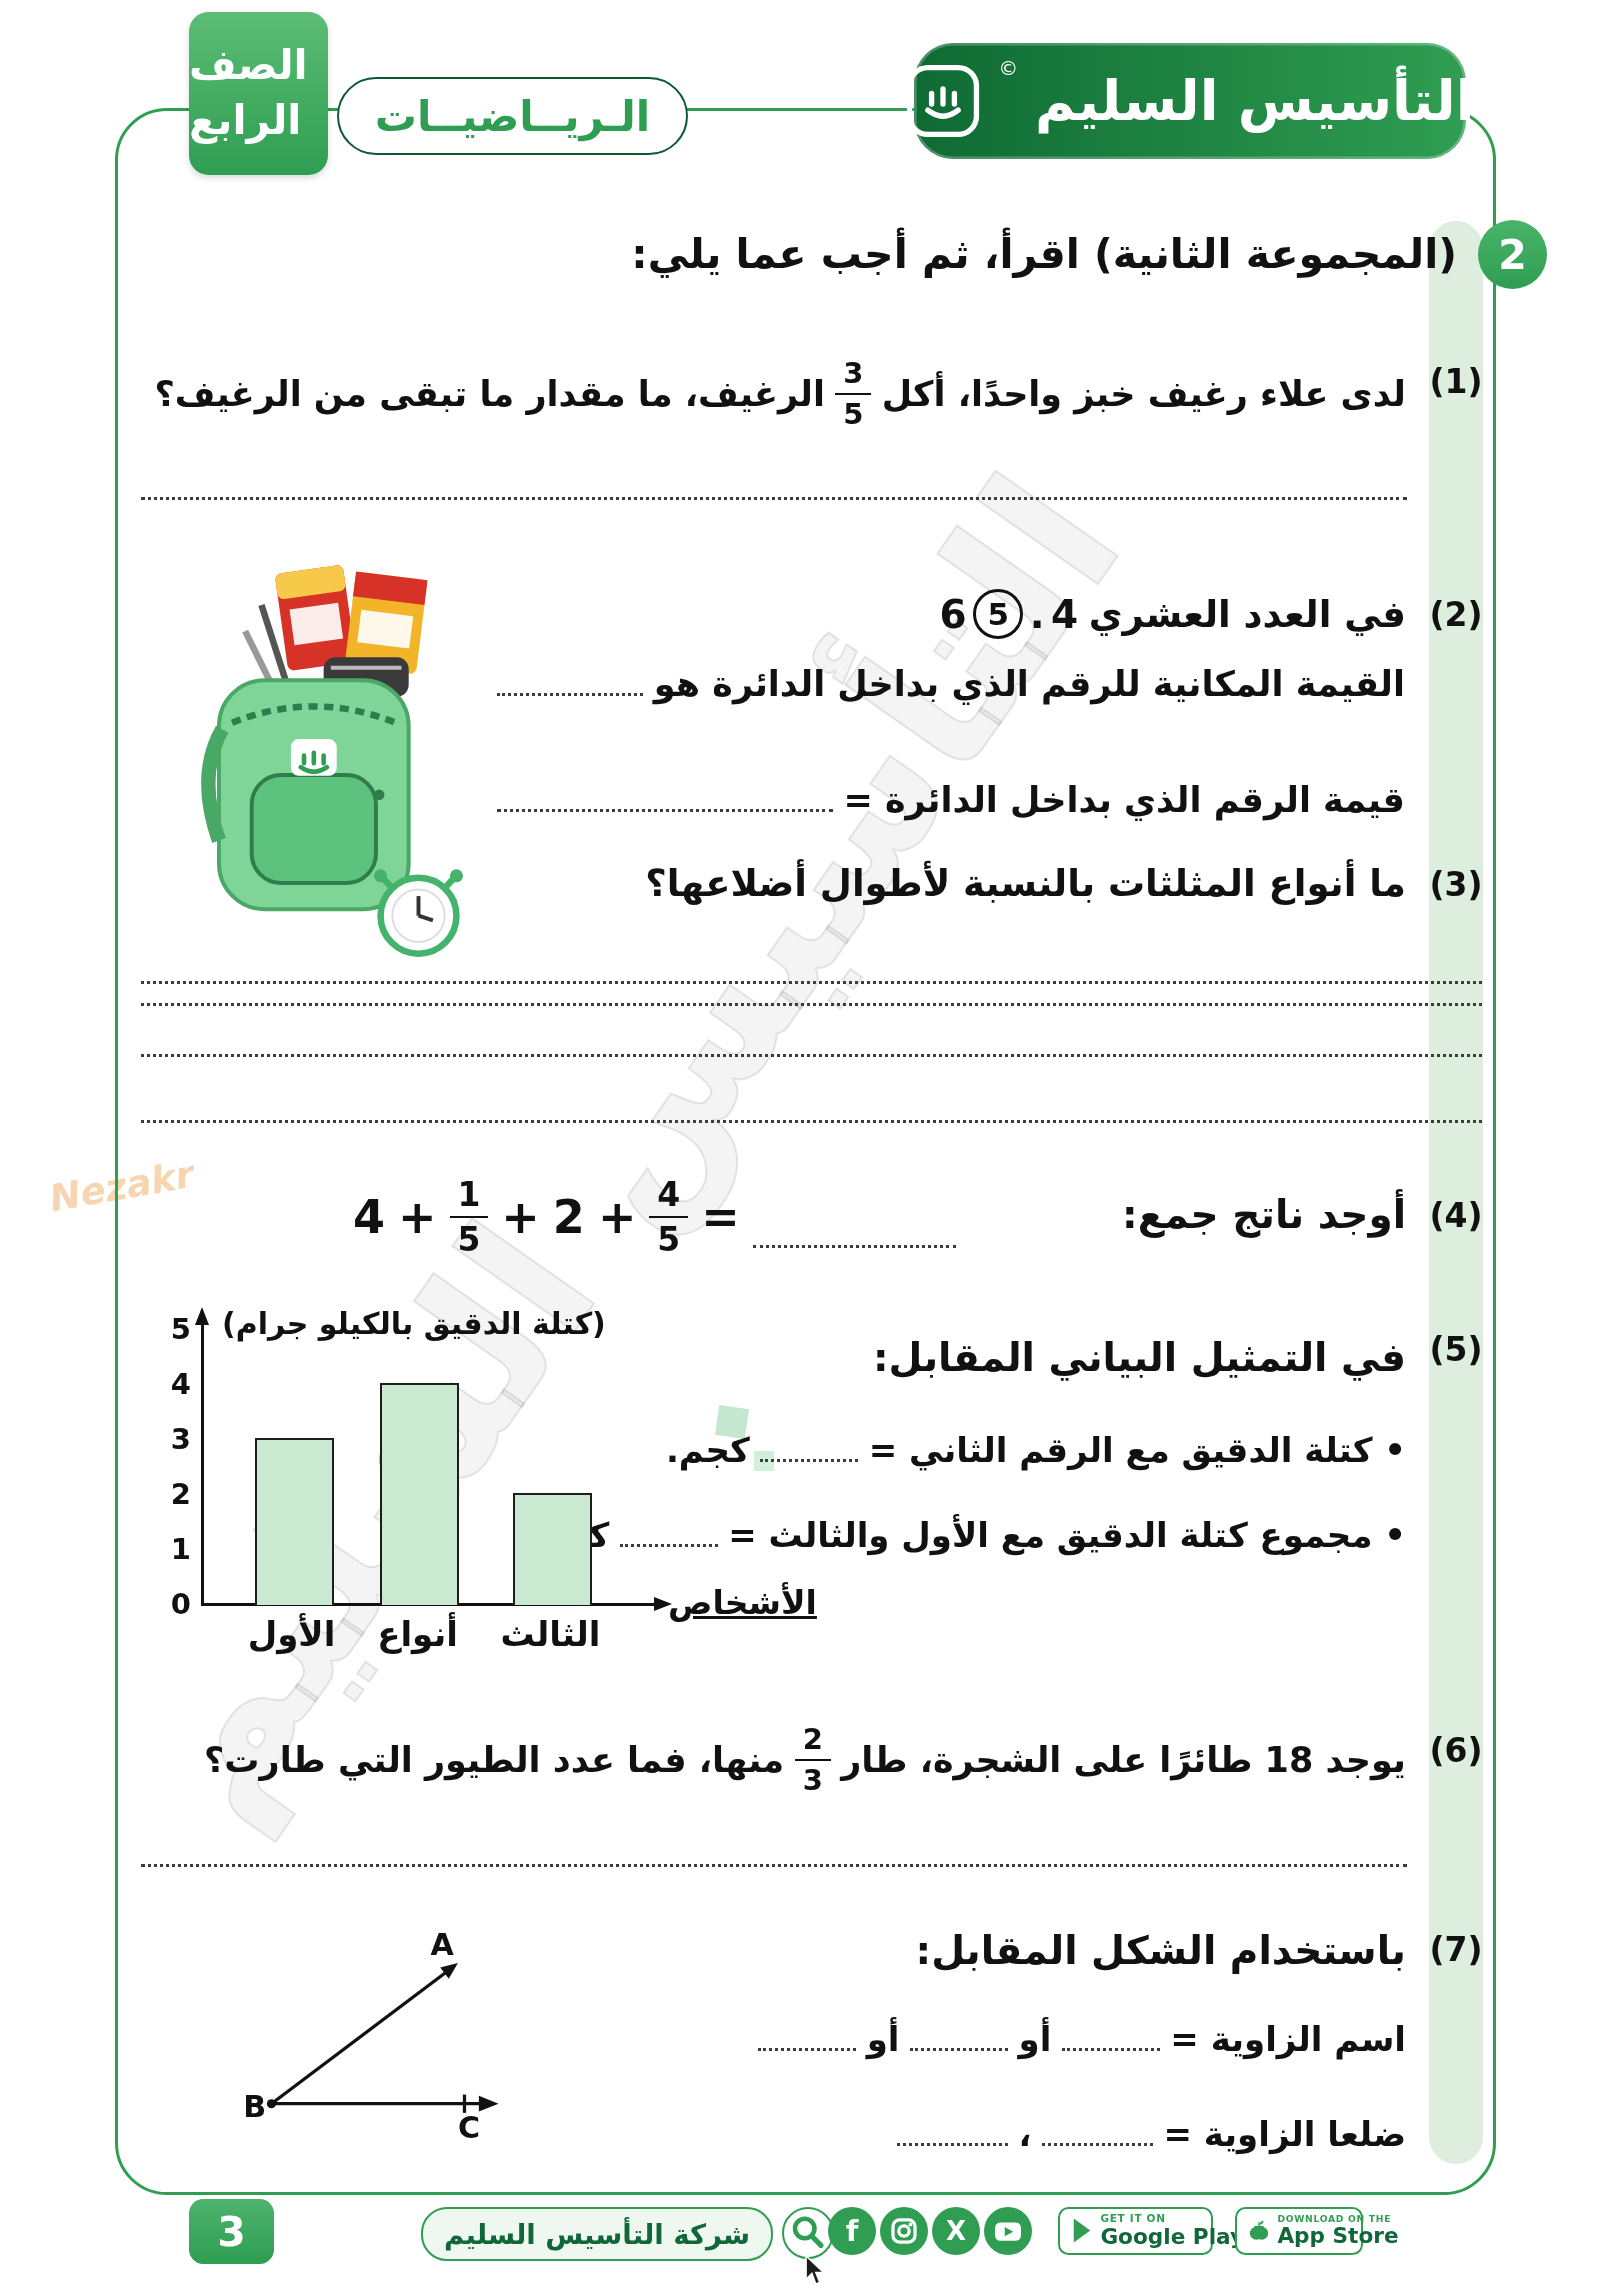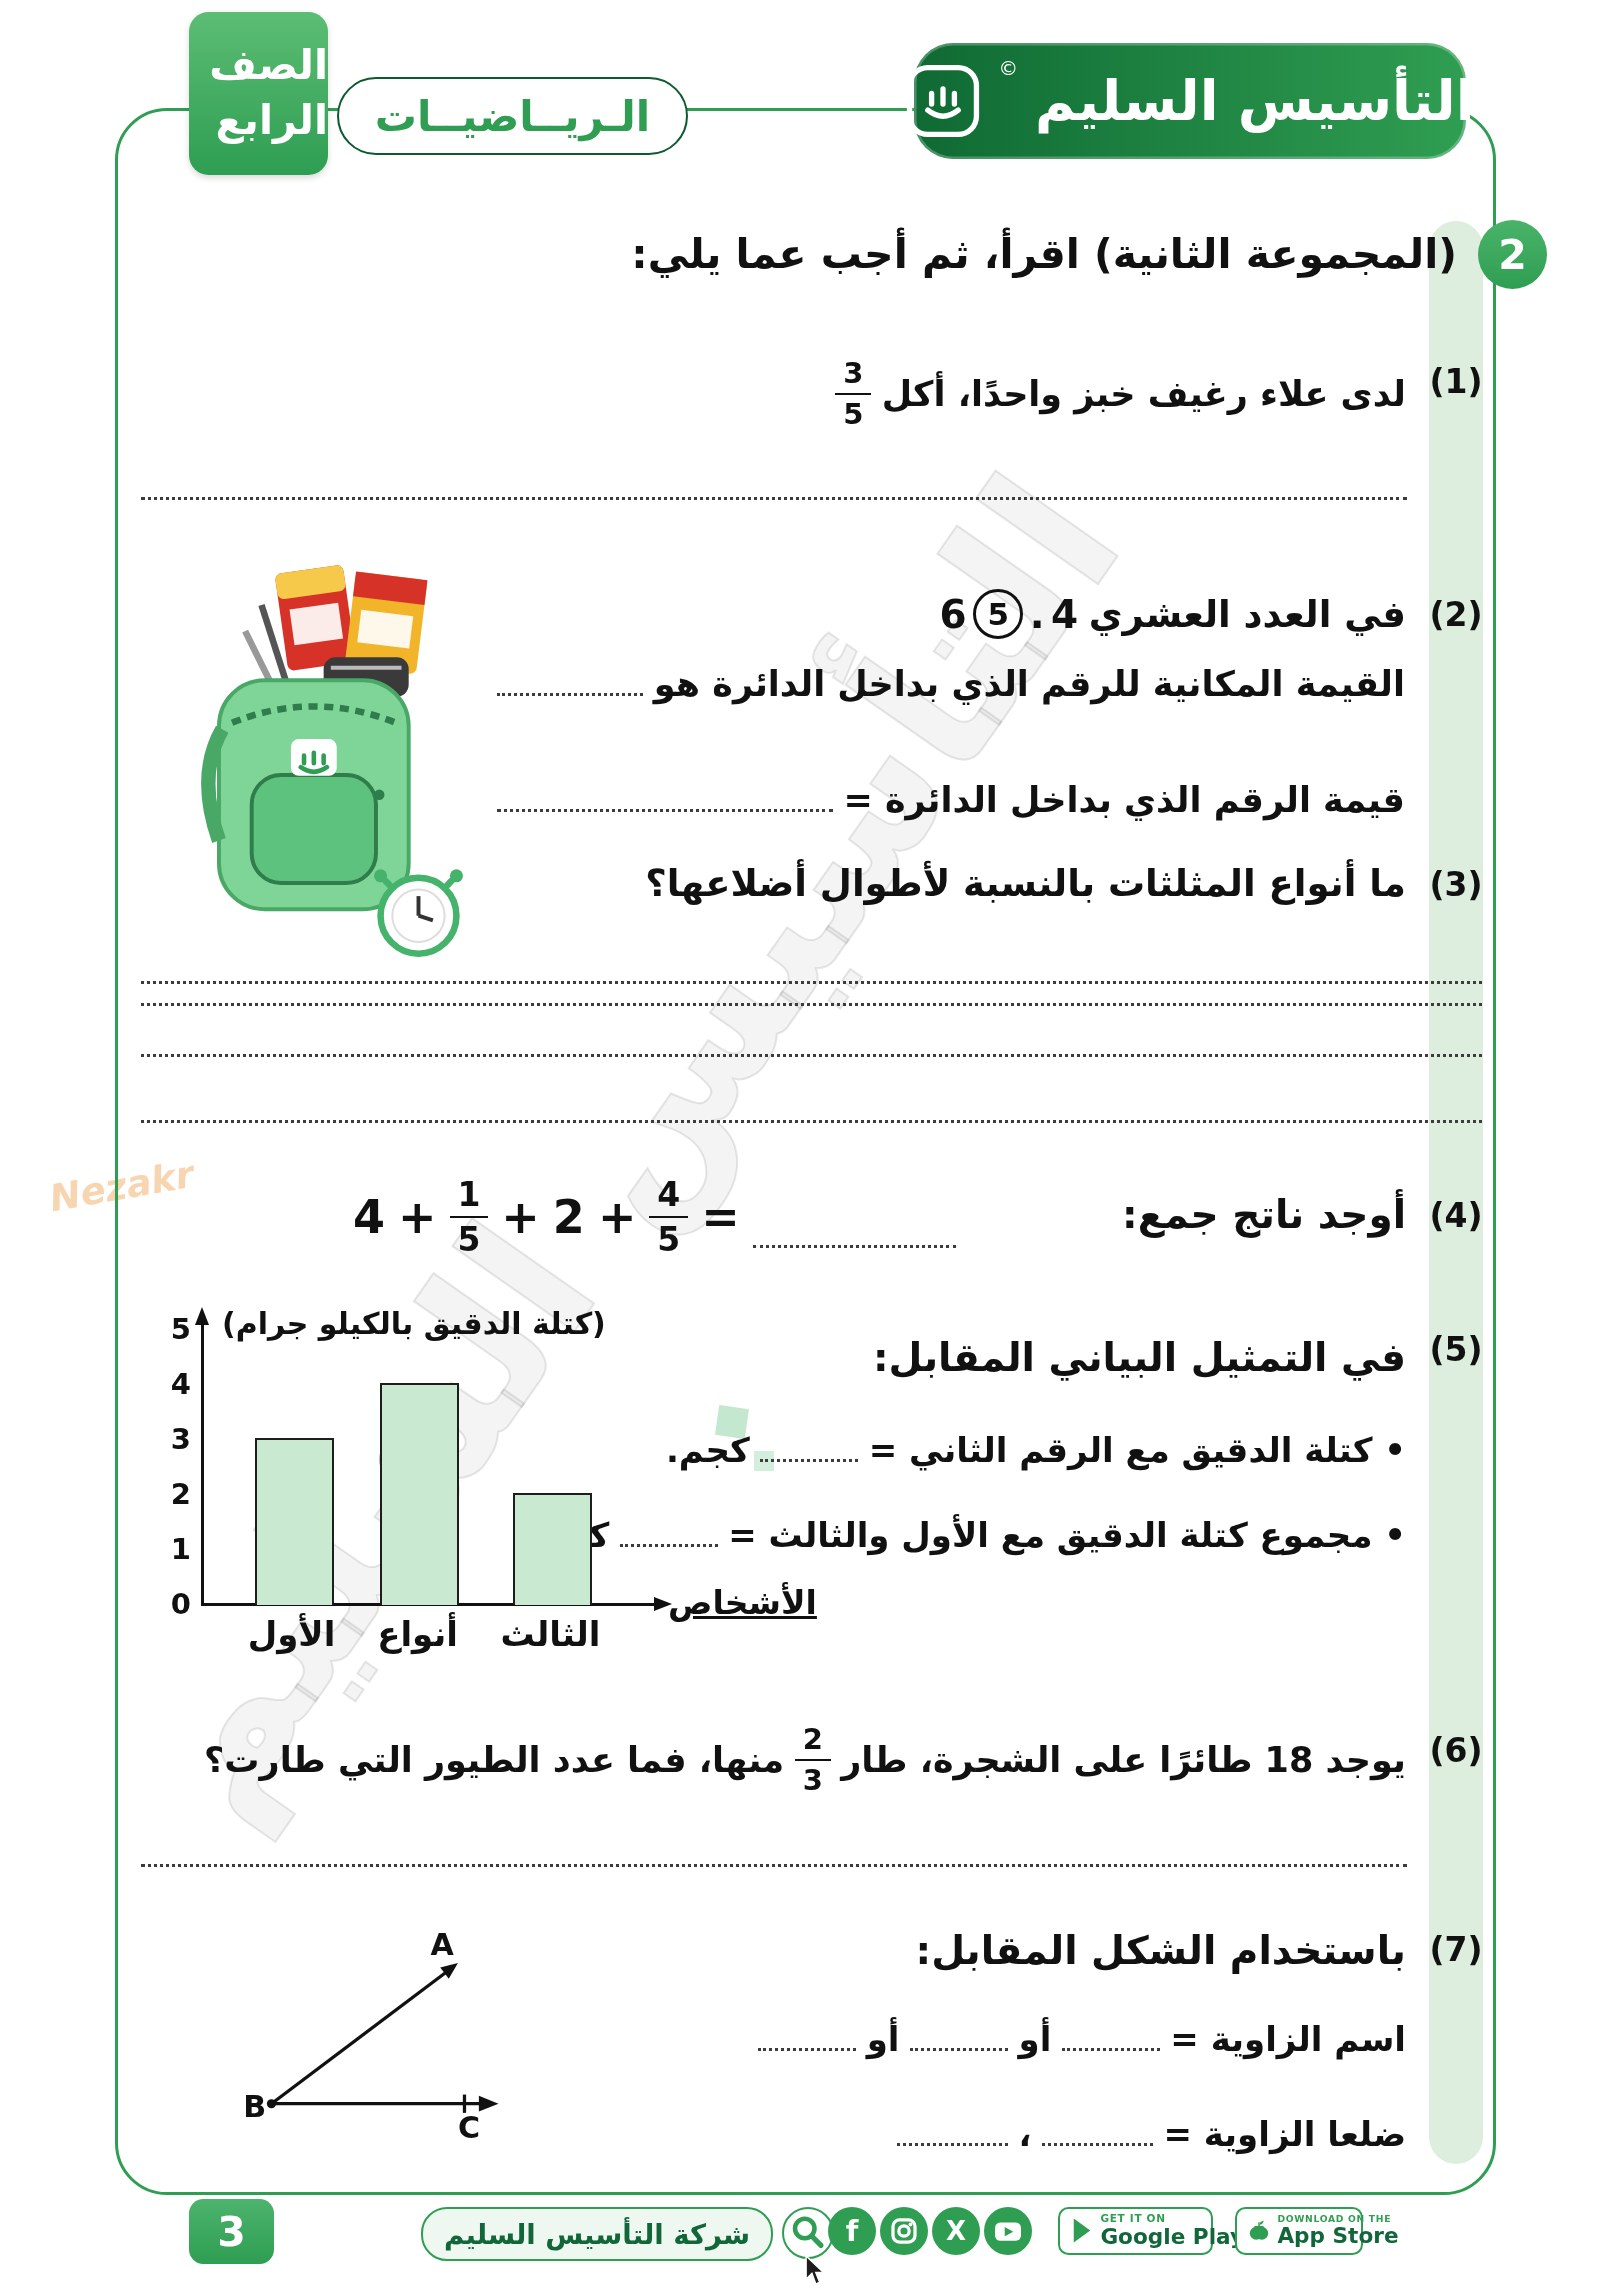--- a/index.html
+++ b/index.html
@@ -6,21 +6,21 @@
   .page{position:relative;width:1623px;height:2295px;background:#fff;overflow:hidden;
         font-family:"DejaVu Sans",sans-serif;color:#111;}
   .abs{position:absolute;}
 
   
   .frame{left:115px;top:108px;width:1375px;height:2081px;border:3.9px solid #2f9e52;border-radius:52px;}
 
   
   .grade-badge{left:189px;top:11.8px;width:139px;height:163px;border-radius:19.6px;
     background:linear-gradient(180deg,#5cbd74,#2e9e52);color:#fff;font-weight:bold;font-size:41px;
-    display:flex;flex-direction:column;align-items:flex-end;justify-content:center;line-height:1.35;z-index:5;
+    display:flex;flex-direction:column;align-items:flex-start;justify-content:center;line-height:1.35;z-index:5;
     box-shadow:0 2.6px 6.5px rgba(0,0,0,.15);}
   .subject-pill{left:337px;top:77px;width:347px;height:74px;border:2.6px solid #0e5a30;border-radius:46px;
     background:#fff;display:flex;align-items:center;justify-content:center;z-index:5;}
   .subject-pill span{color:#2f9e52;font-weight:bold;font-size:42px;letter-spacing:1.3px;}
   .brand-banner{left:914px;top:43px;width:552px;height:116px;border-radius:39px;
     background:linear-gradient(90deg,#0f6a33,#2f9e52);display:flex;flex-direction:row-reverse;align-items:center;
     justify-content:center;gap:17px;z-index:5;box-shadow:inset 0 0 0 2.6px rgba(255,255,255,.25);}
   .brand-banner .brand-text{color:#fff;font-weight:bold;font-size:55px;white-space:nowrap;}
   .brand-banner .cr{color:#fff;font-size:19.6px;align-self:flex-start;margin-top:14.4px;}
   .brand-logo{width:76px;height:76px;}
@@ -135,20 +135,21 @@
     <div class="abs qnum" style="top:1330px">(5)</div>
     <div class="abs qnum" style="top:1731px">(6)</div>
     <div class="abs qnum" style="top:1930px">(7)</div>
 
     <div class="abs qline long" style="right:217px;top:359px">
       <span>لدى علاء رغيف خبز واحدًا، أكل</span>
       <span class="frac">
         <span class="fn">3</span>
         <span class="fd">5</span>
       </span>
+      <span>الرغيف، ما مقدار ما تبقى من الرغيف؟</span>
     </div>
     <div class="abs dotline" style="left:141px;top:497px;width:1266px"></div>
 
     <div class="abs qline" style="right:217px;top:589px">
       <span>في العدد العشري</span>
       <span class="decgroup">
         <span>6</span>
         <span class="circled">5</span>
         <span>.</span>
         <span>4</span>

